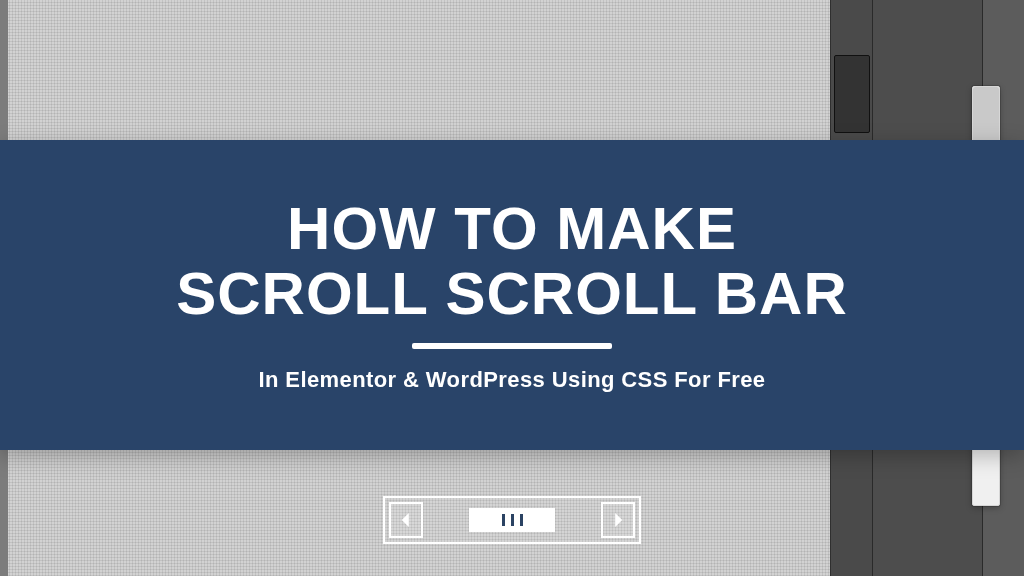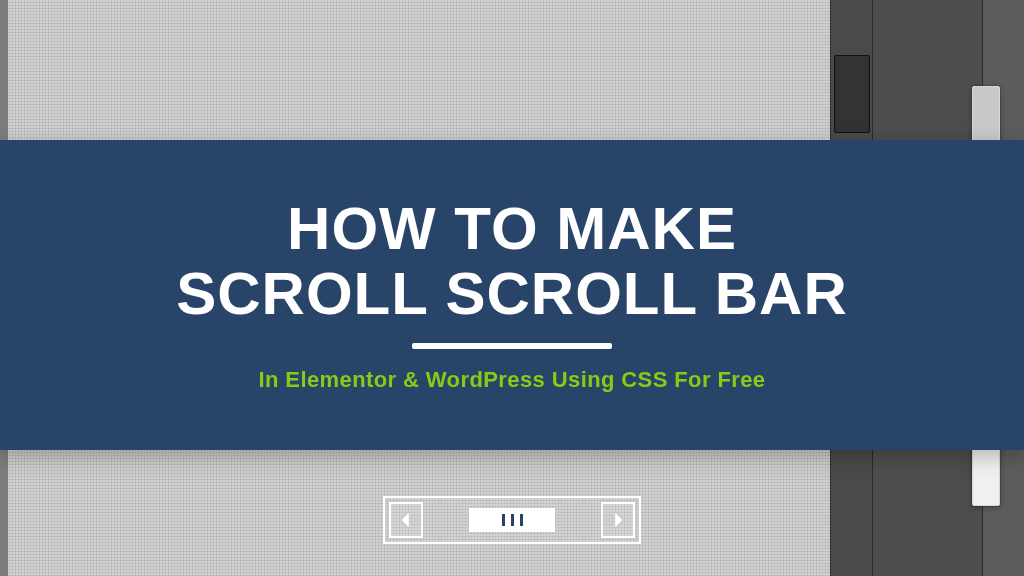--- a/index.html
+++ b/index.html
@@ -60,21 +60,21 @@
       padding:0 48px;
     }
     .band h1{
       font-weight:800;letter-spacing:1px;
       font-size:60px;line-height:1.08;
     }
     .rule{
       width:200px;height:6px;background:#fff;margin:16px 0 18px;border-radius:2px;
     }
     .sub{
-      font-weight:700;font-size:22px;letter-spacing:.4px;color:#84cc16;
+      font-weight:700;font-size:22px;letter-spacing:.4px;color:#ffffff;
     }
     
     .hscroll{
       position:absolute;left:50%;transform:translateX(-50%);
       bottom:32px;width:258px;height:48px;
       border:2px solid #fff;
       background:rgba(255,255,255,.05);
       display:flex;align-items:center;gap:8px;padding:4px;
       justify-content:space-between;
     }

